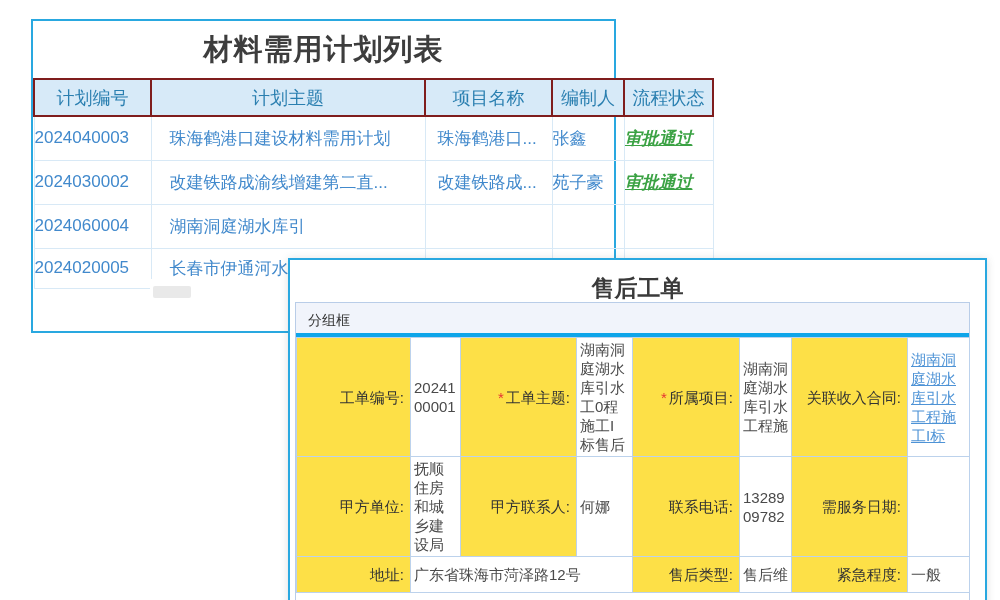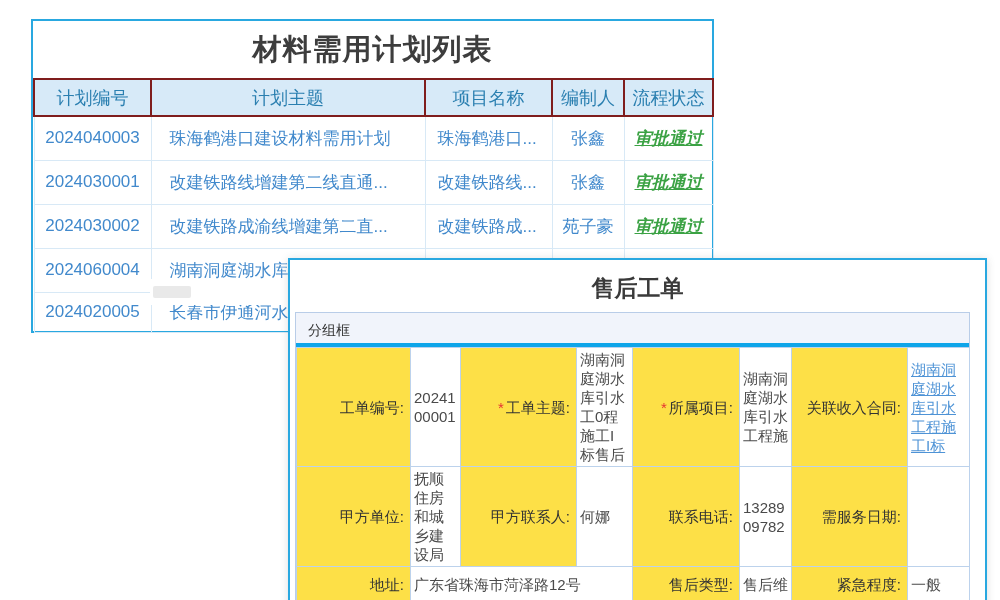--- a/index.html
+++ b/index.html
@@ -3,42 +3,42 @@
 <meta charset="utf-8">
 <style>
   * { margin:0; padding:0; box-sizing:border-box; }
   html,body { width:1000px; height:600px; background:#ffffff; }
   body { font-family:"Liberation Sans", sans-serif; }
   #stage { position:relative; width:1000px; height:600px; background:#fff; overflow:hidden; }
 
   .win { position:absolute; background:#fff; border:2px solid #29a8e0; }
 
   
-  #list-win { left:31px; top:19px; width:683px; height:314px; }
+  #list-win { left:31px; top:19px; width:585px; height:314px; }
   #list-title { height:57px; line-height:57px; text-align:center;
                 font-size:29px; font-weight:bold; color:#3d3d3d; letter-spacing:1px; }
   table { border-collapse:collapse; table-layout:fixed; width:100%; }
   .lt th { background:#d7eaf8; color:#2a7fb0; font-weight:normal; font-size:18px;
            height:37px; border:2px solid #7f1d1d; white-space:nowrap; overflow:hidden; }
-  .lt td { font-size:17px; text-align:center; border:1px solid #d8e9f6; height:44px;
+  .lt td { font-size:17px; text-align:left; border:1px solid #d8e9f6; height:44px;
            white-space:nowrap; overflow:hidden; color:#4189cc; }
   .lt tr.short td { height:40px; }
   .lt td.subj { text-align:left; padding-left:18px;margin-top:36px; }
   .lt td.proj { text-align:left; padding-left:12px; }
   .lt td.status { color:#3ba244; text-decoration:underline; font-weight:bold;font-style:italic; }
 
   
   #patch { position:absolute; left:150px; top:279px; width:140px; height:26px; background:#fff; }
   #patch .smudge { position:absolute; left:3px; top:7px; width:38px; height:12px;
                    background:#9a9a9a; opacity:.22; border-radius:2px; }
 
   
   #order-win { left:288px; top:258px; width:699px; height:352px;
                box-shadow:0 1px 8px rgba(80,80,80,.18); }
-  #order-title { height:52px; line-height:56px; text-align:center;
+  #order-title { height:42px; line-height:56px; text-align:center;
                  font-size:23px; font-weight:bold; color:#3a3a3a; }
   #groupbox { margin-left:5px; width:675px; border:1px solid #b9cde8; padding-bottom:10px; background:#fff; }
   #groupbox-header { height:34px; line-height:34px; padding-left:12px; background:#f1f4fb;
                      font-size:14px; color:#333; border-bottom:4px solid #0ea5e9; }
   .ft td { border:1px solid #bcd2ec; font-size:15px; line-height:19px; vertical-align:middle; }
   .ft td.lbl { background:#fde047; color:#333; text-align:right; padding:2px 6px 2px 2px; word-break:break-all; }
   .ft td.val { background:#fff; color:#4a4a4a; text-align:left; padding:2px 3px; word-break:break-all; }
   .ft tr.r1 td { height:114px; }
   .ft tr.r2 td { height:87px; }
   .ft tr.r3 td { height:36px; }
@@ -67,27 +67,20 @@
           <th>项目名称</th>
           <th>编制人</th>
           <th>流程状态</th>
         </tr>
       </thead>
       <tbody>
         <tr>
           <td class="num">2024040003</td>
           <td class="subj">珠海鹤港口建设材料需用计划</td>
           <td class="proj">珠海鹤港口...</td>
-          <td class="auth">张鑫</td>
-          <td class="status">审批通过</td>
-        </tr>
-        <tr>
-          <td class="num">2024030001</td>
-          <td class="subj">改建铁路线增建第二线直通...</td>
-          <td class="proj">改建铁路线...</td>
           <td class="auth">张鑫</td>
           <td class="status">审批通过</td>
         </tr>
         <tr>
           <td class="num">2024030002</td>
           <td class="subj">改建铁路成渝线增建第二直...</td>
           <td class="proj">改建铁路成...</td>
           <td class="auth">苑子豪</td>
           <td class="status">审批通过</td>
         </tr>

